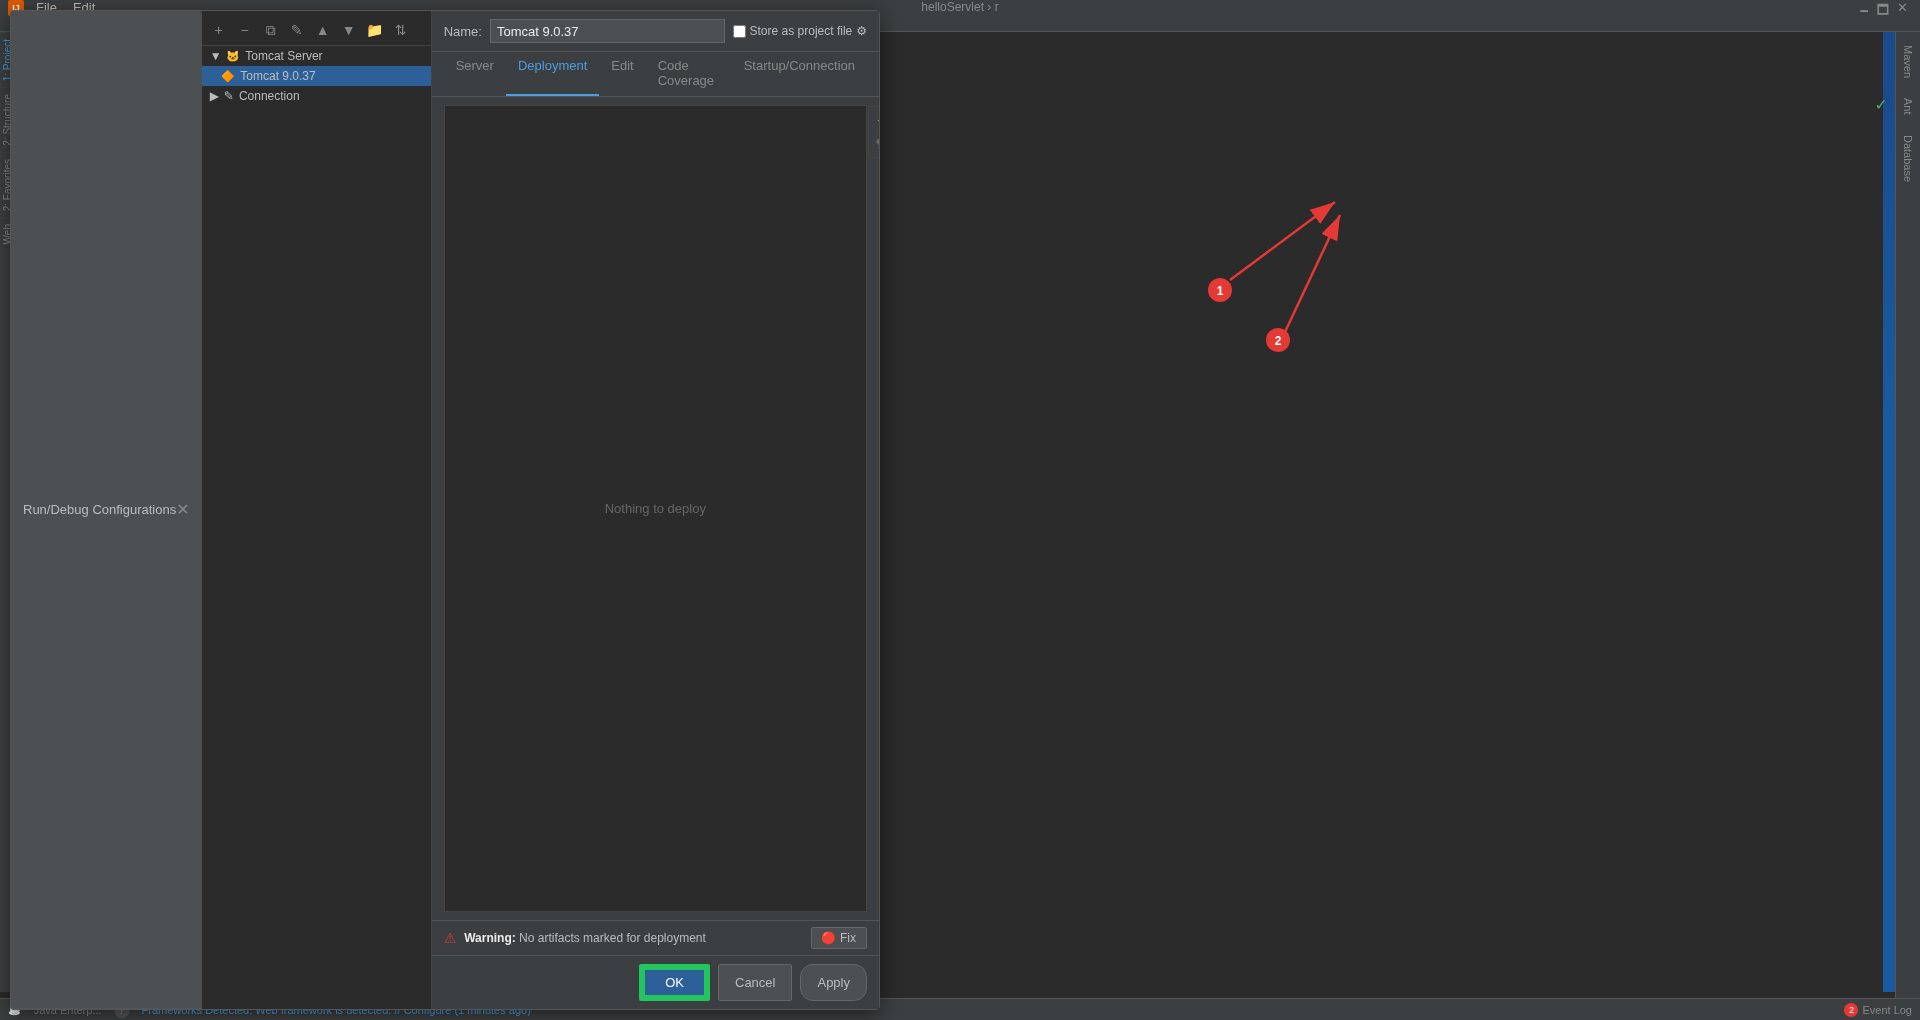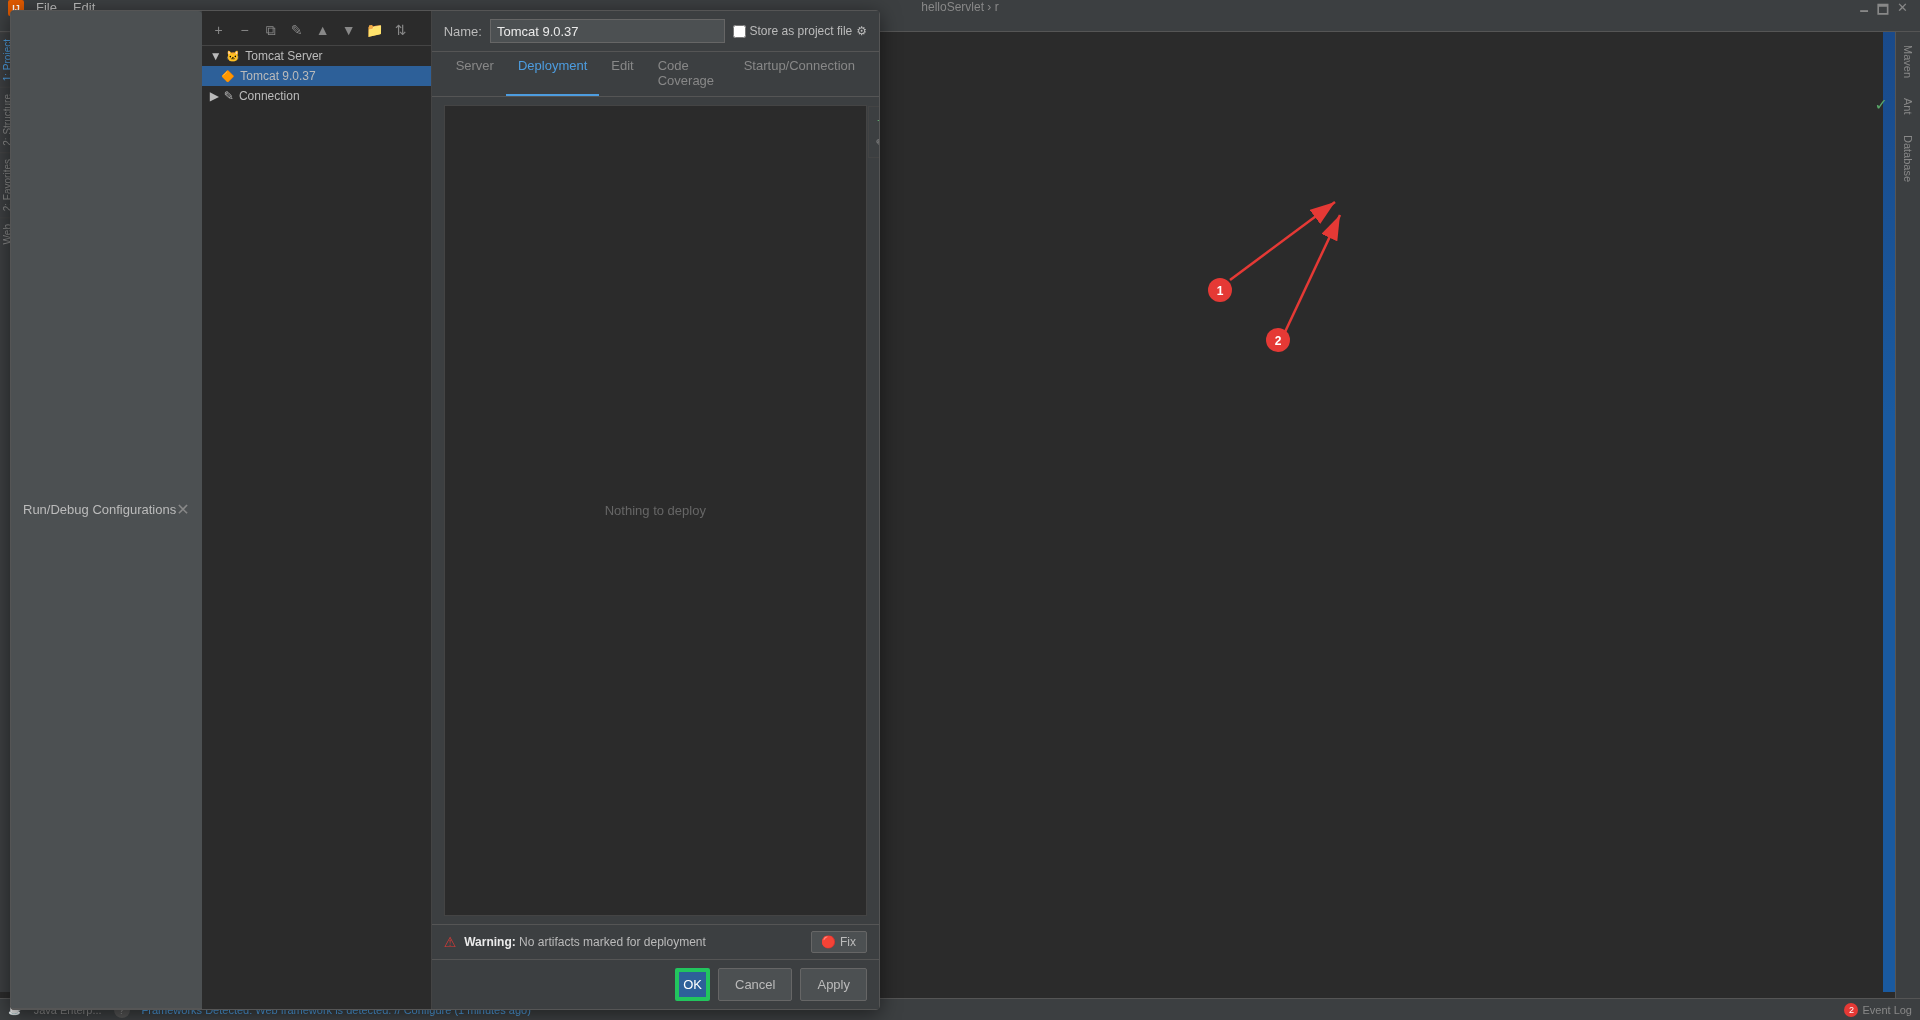--- a/index.html
+++ b/index.html
@@ -278,44 +278,44 @@
       padding: 8px 12px;
       display: flex;
       justify-content: flex-end;
       gap: 8px;
       border-top: 1px solid #555;
       background: #3c3f41;
       border-radius: 0 0 4px 4px;
     }
     .btn-ok {
       background: #2d6099;
-      border: 4px solid #22c55e;
+      border: 6px solid #22c55e;
       color: white;
-      padding: 5px 4px;
+      padding: 5px 20px;
       cursor: pointer;
       font-size: 13px;
       border-radius: 2px;
     }
     .btn-cancel {
       background: #4c5052;
       border: 1px solid #666;
       color: #bbbbbb;
       padding: 5px 16px;
       cursor: pointer;
       font-size: 13px;
       border-radius: 2px;
     }
     .btn-apply {
       background: #4c5052;
       border: 1px solid #666;
       color: #bbbbbb;
       padding: 5px 16px;
       cursor: pointer;
       font-size: 13px;
-      border-radius: 2px;
+      border-radius: 13px;
     }
 
     
     .right-side-tabs {
       position: absolute;
       top: 32px; right: 0;
       width: 25px;
       bottom: 0;
       background: #3c3f41;
       border-left: 1px solid #555;

